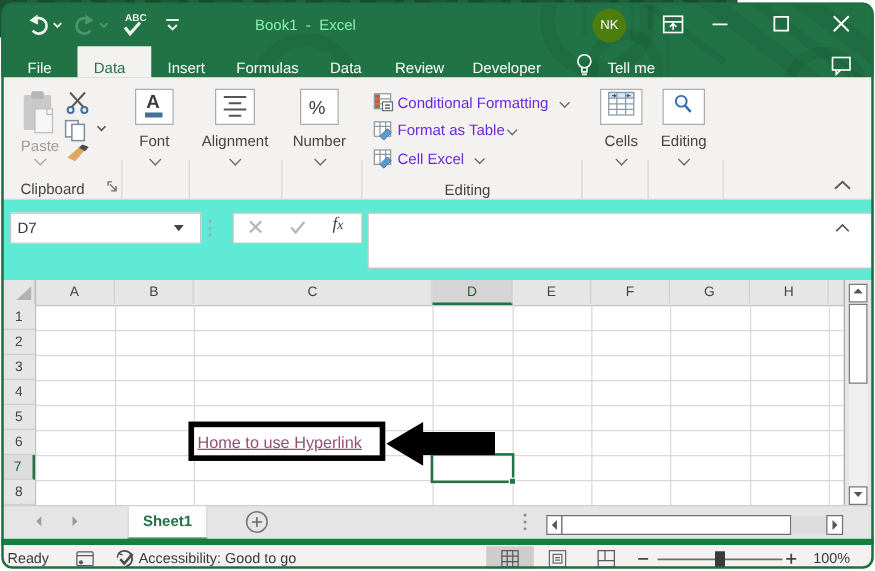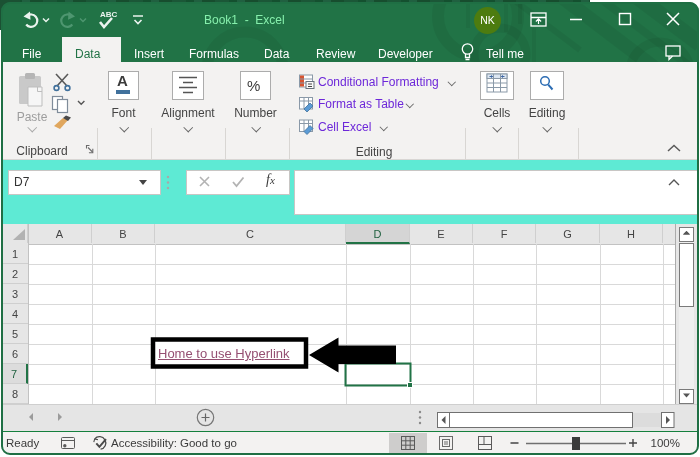--- a/index.html
+++ b/index.html
@@ -13,21 +13,21 @@
   #winborder{position:absolute;left:1px;top:2px;width:694px;height:449px;
     border:2px solid #1f6f44;border-radius:9px;z-index:60;pointer-events:none;}
   #titlebar{position:absolute;left:0;top:2px;width:700px;height:60px;background:#217346;}
   #ribbon{position:absolute;left:0;top:62px;width:700px;height:97px;background:#f3f2f1;
     border-bottom:1px solid #d8d6d4;}
   #fbar{position:absolute;left:0;top:160px;width:700px;height:64px;background:#5eead4;}
   #sheetzone{position:absolute;left:0;top:224px;width:700px;height:181px;background:#e6e6e6;}
   #tabbar{position:absolute;left:0;top:404px;width:700px;height:27px;background:#e5e5e5;
     border-top:1px solid #cfcfcf;box-sizing:border-box;}
   #statusbar{position:absolute;left:0;top:431px;width:700px;height:24px;background:#f3f2f1;
-    border-top:1px solid #15803d;box-sizing:border-box;}
+    border-top:5px solid #15803d;box-sizing:border-box;}
   .wtxt{color:#86efac;font-size:12px;}
   .tabtxt{position:absolute;top:45px;color:#fff;font-size:12px;}
   .gbox{position:absolute;width:31px;height:29px;background:#fff;border:1px solid #acacac;box-sizing:border-box;}
   .glabel{position:absolute;top:44px;font-size:12px;color:#444;text-align:center;}
   .cd{position:absolute;width:5.5px;height:5.5px;border-right:1.3px solid #666;border-bottom:1.3px solid #666;transform:rotate(45deg);}
   .sep{position:absolute;top:66px;width:1px;height:87px;background:#d8d6d3;}
   .stytxt{position:absolute;font-size:12px;color:#6d28d9;}
   .hcell{position:absolute;top:0;height:19px;font-size:11px;color:#444;text-align:center;
     line-height:20px;border-right:1px solid #cfcfcf;box-sizing:border-box;}
   .rcell{position:absolute;left:2px;width:26px;height:20px;font-size:11px;color:#444;
@@ -327,20 +327,23 @@
       <circle cx="420" cy="7" r="1.2" fill="#8a8a8a"></circle>
       <circle cx="420" cy="12.5" r="1.2" fill="#8a8a8a"></circle>
       <circle cx="420" cy="18" r="1.2" fill="#8a8a8a"></circle>
       <rect x="437.5" y="7.5" width="12" height="15" fill="#fff" stroke="#707070"></rect>
       <path d="M 445.5 11 L 441.5 15 L 445.5 19 Z" fill="#555"></path>
       <rect x="449.5" y="7.5" width="183" height="15" fill="#fff" stroke="#707070"></rect>
       <rect x="633" y="8" width="28" height="14" fill="#dcdcdc"></rect>
       <rect x="661.5" y="7.5" width="12.5" height="15" fill="#fff" stroke="#707070"></rect>
       <path d="M 666 11 L 670 15 L 666 19 Z" fill="#555"></path>
     </svg>
+    <div class="abs" style="left:102px;top:0px;width:64px;height:27px;background:#fdfdfd;
+      border-left:1px solid #cfcfcf;border-right:1px solid #cfcfcf;border-bottom:2.5px solid #217346;
+      box-sizing:border-box;color:#217346;font-weight:bold;font-size:12px;text-align:center;line-height:24px;">Sheet1</div>
   </div>
   <div id="statusbar">
 
     <div class="abs" style="left:6px;top:5px;font-size:11.5px;color:#3b3b3b;">Ready</div>
     <div class="abs" style="left:111px;top:5px;font-size:11.5px;color:#3b3b3b;">Accessibility: Good to go</div>
     <div class="abs" style="left:389px;top:1px;width:38px;height:21px;background:#cecdcc;"></div>
     <svg width="700" height="23" style="position:absolute;left:0;top:0;">
 
       <g stroke="#5a5a5a" fill="none">
         <rect x="61.5" y="5.5" width="13" height="11" rx="1"></rect>

